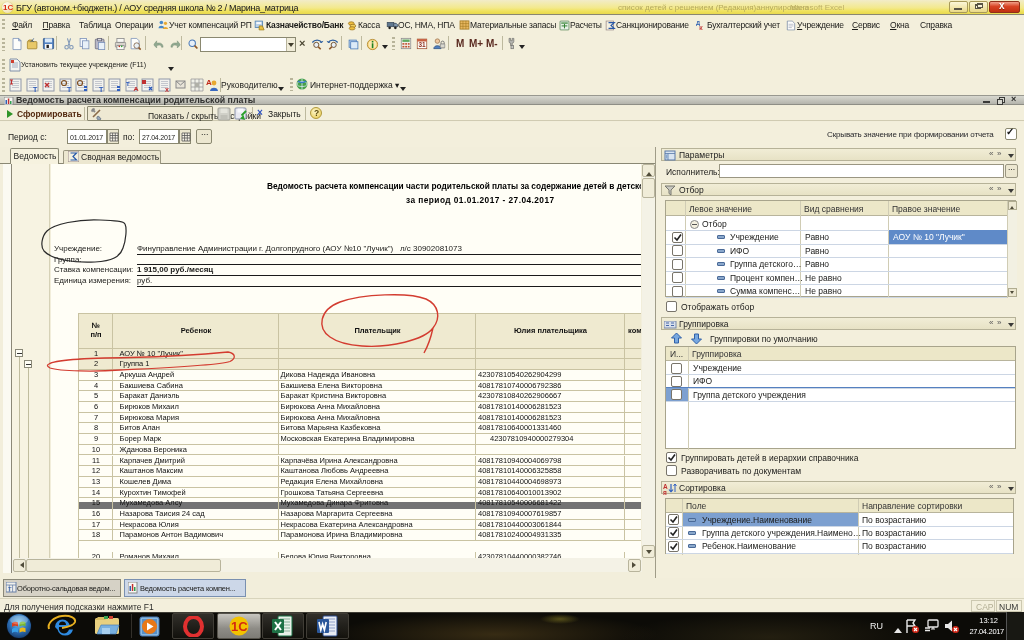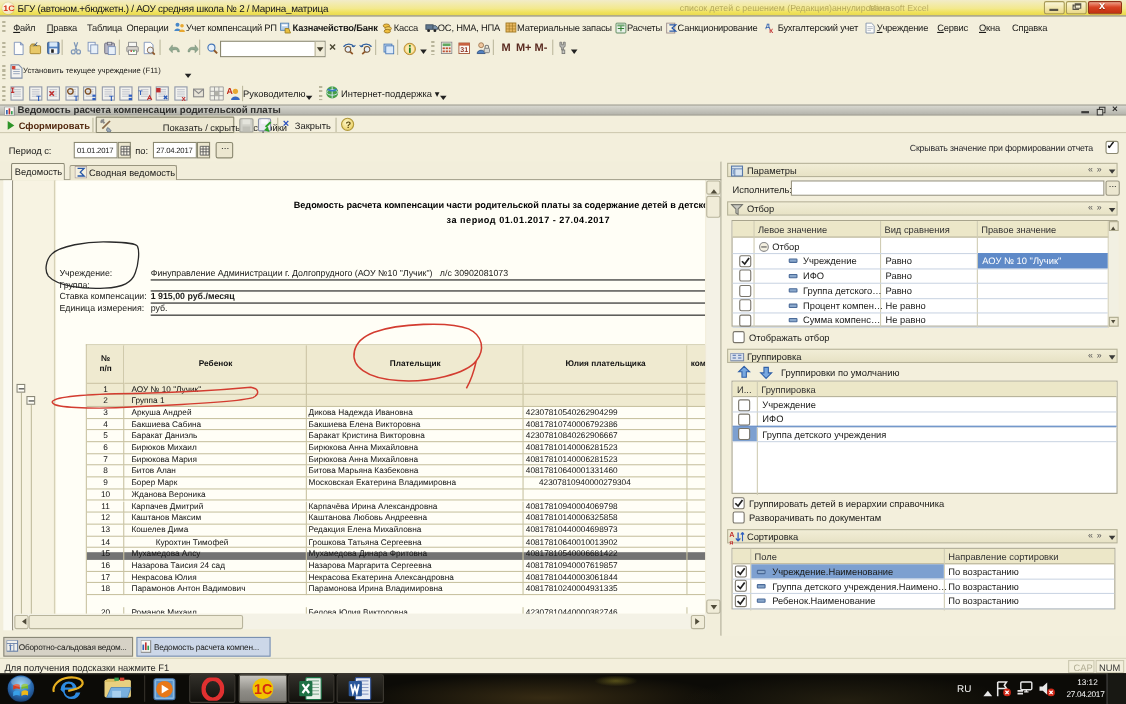--- a/index.html
+++ b/index.html
@@ -558,21 +558,21 @@
           <div class="a" style="left:201.5px;top:0;line-height:10.7px;white-space:nowrap;">Редакция Елена Михайловна</div>
           <div class="a" style="left:399px;top:0;line-height:10.7px;white-space:nowrap;">40817810440004698973</div>
         </div>
         <div class="a" style="left:0;top:173.6px;width:563px;height:10.7px;border-bottom:1px solid #c9c3a2;">
           <div class="a" style="left:0px;top:0;width:34px;height:10.7px;border-right:1px solid #c9c3a2;"></div>
           <div class="a" style="left:34px;top:0;width:166px;height:10.7px;border-right:1px solid #c9c3a2;"></div>
           <div class="a" style="left:200px;top:0;width:197px;height:10.7px;border-right:1px solid #c9c3a2;"></div>
           <div class="a" style="left:397px;top:0;width:149px;height:10.7px;border-right:1px solid #c9c3a2;"></div>
           <div class="a" style="left:546px;top:0;width:17px;height:10.7px;border-right:1px solid #c9c3a2;"></div>
           <div class="a" style="left:0;top:0;width:34px;text-align:center;line-height:10.7px;">14</div>
-          <div class="a" style="left:40.5px;top:0;line-height:10.7px;white-space:nowrap;margin-left:22px;">Курохтин  Тимофей</div>
+          <div class="a" style="left:40.5px;top:0;line-height:10.7px;white-space:nowrap;">Курохтин  Тимофей</div>
           <div class="a" style="left:201.5px;top:0;line-height:10.7px;white-space:nowrap;">Грошкова Татьяна Сергеевна</div>
           <div class="a" style="left:399px;top:0;line-height:10.7px;white-space:nowrap;">40817810640010013902</div>
         </div>
         <div class="a" style="left:0;top:184.3px;width:563px;height:10.7px;border-bottom:7px solid #737373;">
           <div class="a" style="left:0px;top:0;width:34px;height:10.7px;border-right:1px solid #c9c3a2;"></div>
           <div class="a" style="left:34px;top:0;width:166px;height:10.7px;border-right:1px solid #c9c3a2;"></div>
           <div class="a" style="left:200px;top:0;width:197px;height:10.7px;border-right:1px solid #c9c3a2;"></div>
           <div class="a" style="left:397px;top:0;width:149px;height:10.7px;border-right:1px solid #c9c3a2;"></div>
           <div class="a" style="left:546px;top:0;width:17px;height:10.7px;border-right:1px solid #c9c3a2;"></div>
           <div class="a" style="left:0;top:0;width:34px;text-align:center;line-height:10.7px;">15</div>

